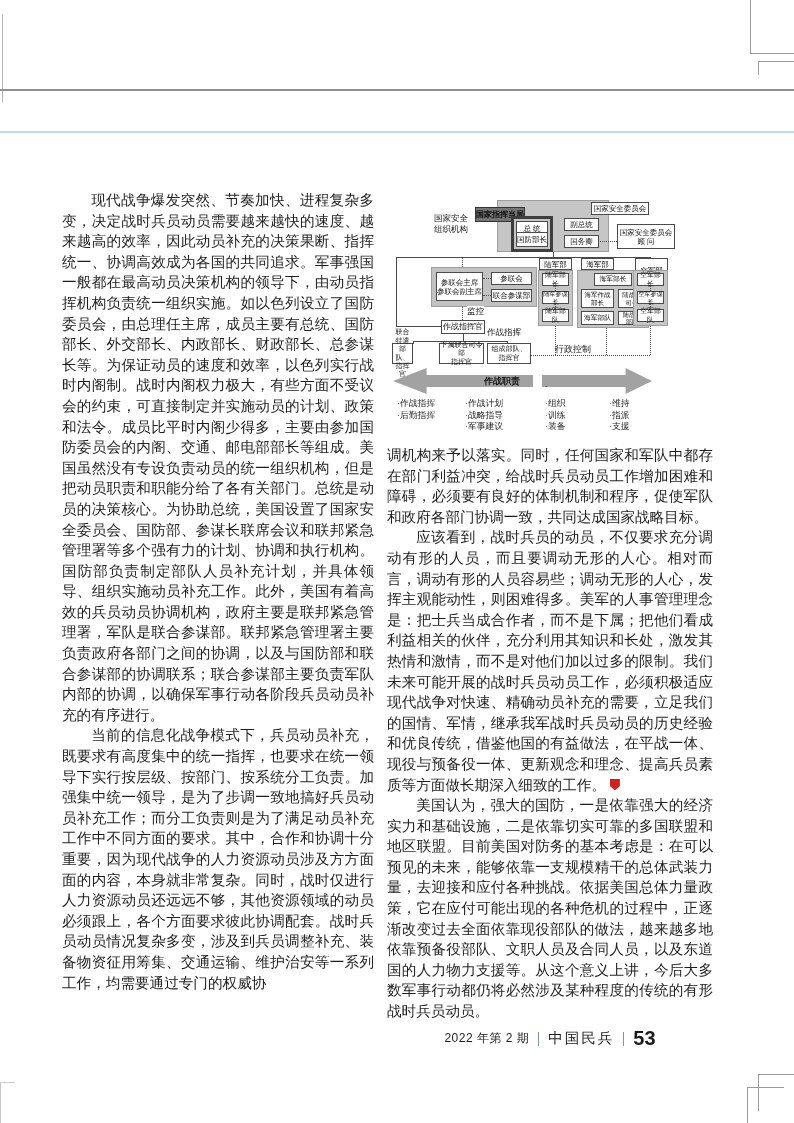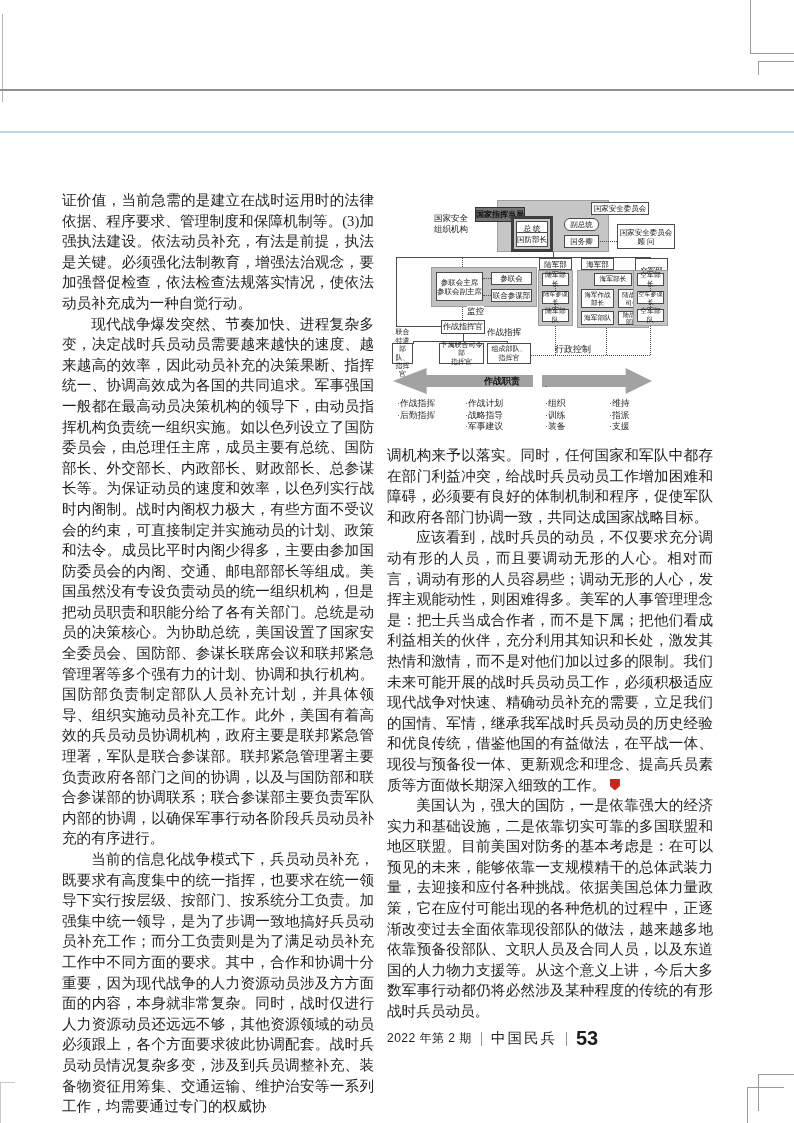--- a/index.html
+++ b/index.html
@@ -28,21 +28,21 @@
   .vline{border-left:1px solid #4b4b4b;}
   .hdot{border-top:1px dotted #4b4b4b;}
   .vdot{border-left:1px dotted #4b4b4b;}
   .dlbl{font-size:8.5px;color:#161616;white-space:pre-line;line-height:1.25;}
   .arrow{display:flex;align-items:center;background:#a2a2a2;color:#141414;
          font-size:9px;font-weight:bold;font-family:"Liberation Sans","DejaVu Sans",sans-serif;}
   .arrow-l{clip-path:polygon(0 50%,24% 0,24% 27%,100% 27%,100% 73%,24% 73%,24% 100%);justify-content:center;padding-left:24%;}
   .arrow-r{clip-path:polygon(100% 50%,76% 0,76% 27%,0 27%,0 73%,76% 73%,76% 100%);justify-content:center;padding-right:24%;}
   .bullets{font-size:8.8px;line-height:11.6px;color:#1a1a1a;white-space:pre-line;}
   
-  .footer{position:absolute;left:387px;top:1027px;width:326px;display:flex;justify-content:flex-start;
+  .footer{position:absolute;left:387px;top:1027px;width:326px;display:flex;justify-content:center;
           align-items:center;font-family:"Liberation Sans","DejaVu Sans",sans-serif;color:#1c1c1c;}
   .f-issue{font-size:12px;letter-spacing:.5px;}
   .f-sep{width:1px;height:14px;background:#7d96a8;margin:0 9px;}
   .f-journal{font-size:14.5px;letter-spacing:2px;}
   .f-page{font-size:20px;font-weight:bold;}
 </style>
 </head>
 <body>
 
 <div class="page">
@@ -50,39 +50,38 @@
   <div class="cm" style="left:0;top:14px;width:2px;height:88px;border-right:1px solid #b5b5b5;"></div>
   <div class="cm" style="left:750px;top:0;width:44px;height:53px;border-left:1px solid #9a9a9a;border-bottom:1px solid #9a9a9a;"></div>
   <div class="cm" style="left:758px;top:61px;width:36px;height:13px;border-left:1px solid #9a9a9a;border-top:1px solid #9a9a9a;"></div>
   <div class="cm" style="left:758px;top:1074px;width:36px;height:36px;border-left:1px solid #9a9a9a;border-top:1px solid #9a9a9a;"></div>
   <div class="cm" style="left:747px;top:1087px;width:36px;height:36px;border-left:1px solid #9a9a9a;border-top:1px solid #9a9a9a;"></div>
   <div class="cm" style="left:0;top:1082px;width:14px;height:41px;border-left:1px solid #c9c9c9;border-top:1px solid #c9c9c9;"></div>
   <div class="rule-gray"></div>
   <div class="rule-blue"></div>
 
   <div class="col" style="left:62px;top:190px;width:312px;">
-    <p class="cont">证价值，当前急需的是建立在战时运用时的法律依据、程序要求、管理制度和保障机制等。(3)加强执法建设。依法动员补充，有法是前提，执法是关键。必须强化法制教育，增强法治观念，要加强督促检查，依法检查法规落实情况，使依法动员补充成为一种自觉行动。</p>
     <p>现代战争爆发突然、节奏加快、进程复杂多变，决定战时兵员动员需要越来越快的速度、越来越高的效率，因此动员补充的决策果断、指挥统一、协调高效成为各国的共同追求。军事强国一般都在最高动员决策机构的领导下，由动员指挥机构负责统一组织实施。如以色列设立了国防委员会，由总理任主席，成员主要有总统、国防部长、外交部长、内政部长、财政部长、总参谋长等。为保证动员的速度和效率，以色列实行战时内阁制。战时内阁权力极大，有些方面不受议会的约束，可直接制定并实施动员的计划、政策和法令。成员比平时内阁少得多，主要由参加国防委员会的内阁、交通、邮电部部长等组成。美国虽然没有专设负责动员的统一组织机构，但是把动员职责和职能分给了各有关部门。总统是动员的决策核心。为协助总统，美国设置了国家安全委员会、国防部、参谋长联席会议和联邦紧急管理署等多个强有力的计划、协调和执行机构。国防部负责制定部队人员补充计划，并具体领导、组织实施动员补充工作。此外，美国有着高效的兵员动员协调机构，政府主要是联邦紧急管理署，军队是联合参谋部。联邦紧急管理署主要负责政府各部门之间的协调，以及与国防部和联合参谋部的协调联系；联合参谋部主要负责军队内部的协调，以确保军事行动各阶段兵员动员补充的有序进行。</p>
     <p>当前的信息化战争模式下，兵员动员补充，既要求有高度集中的统一指挥，也要求在统一领导下实行按层级、按部门、按系统分工负责。加强集中统一领导，是为了步调一致地搞好兵员动员补充工作；而分工负责则是为了满足动员补充工作中不同方面的要求。其中，合作和协调十分重要，因为现代战争的人力资源动员涉及方方面面的内容，本身就非常复杂。同时，战时仅进行人力资源动员还远远不够，其他资源领域的动员必须跟上，各个方面要求彼此协调配套。战时兵员动员情况复杂多变，涉及到兵员调整补充、装备物资征用筹集、交通运输、维护治安等一系列工作，均需要通过专门的权威协</p>
   </div>
 
   <div class="col" style="left:387px;top:188px;width:326px;">
 
     <div class="diagram">
 
       <div class="db dlbl" style="left:47px;top:25px;">国家安全
 组织机构</div>
 
       <div class="db gfill" style="left:110px;top:12px;width:112px;height:52px;"></div>
       <div class="db box" style="left:88px;top:19px;width:50px;height:15px;background:#757575;border-color:#333;font-size:8px;font-weight:bold;color:#0e0e0e;">国家指挥当局</div>
       <div class="db" style="left:124px;top:28px;width:42px;height:36px;border:3px solid #3e3e3e;background:#c6c6c6;">
         <div class="box" style="position:absolute;left:2px;right:2px;top:2px;height:13px;">总  统</div>
         <div class="box" style="position:absolute;left:2px;right:2px;bottom:2px;height:13px;">国防部长</div>
       </div>
-      <div class="db box" style="left:177px;top:30px;width:35px;height:13px;border-radius:6px;">副总统</div>
+      <div class="db box" style="left:177px;top:30px;width:35px;height:13px;">副总统</div>
       <div class="db box" style="left:177px;top:47px;width:35px;height:13px;">国务卿</div>
       <div class="db box" style="left:204px;top:14px;width:58px;height:13px;">国家安全委员会</div>
       <div class="db hdot" style="left:213px;top:53px;width:17px;height:1px;"></div>
       <div class="db box" style="left:230px;top:36px;width:58px;height:25px;">国家安全委员会
 顾  问</div>
 
       <div class="db vline" style="left:166px;top:64px;height:5px;width:1px;"></div>
       <div class="db hline" style="left:9px;top:69px;width:255px;height:1px;"></div>
       <div class="db vline" style="left:9px;top:69px;height:69px;width:1px;"></div>
       <div class="db hline" style="left:9px;top:138px;width:45px;height:1px;"></div>

